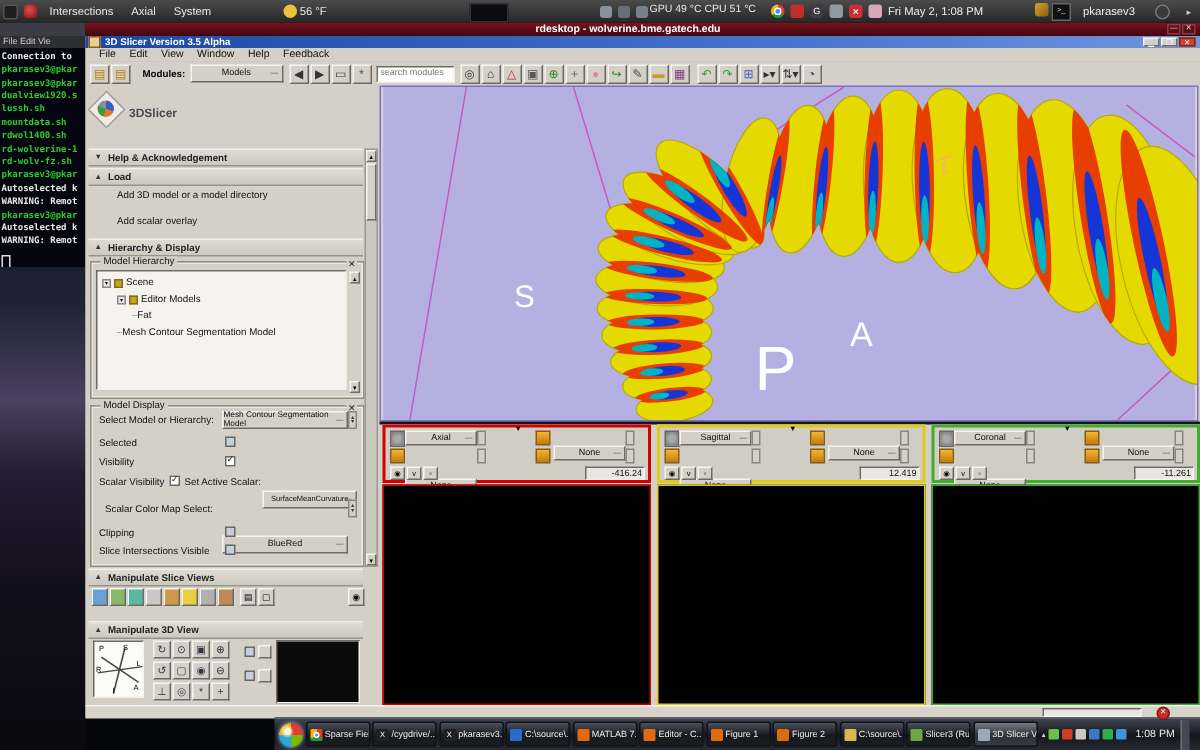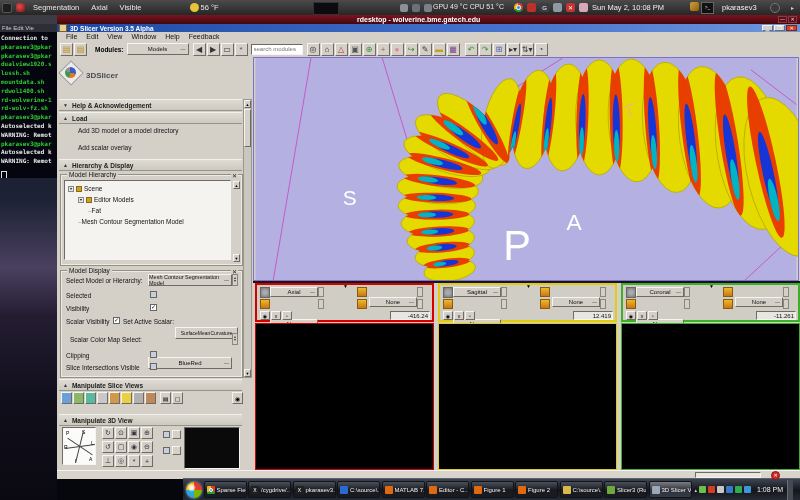--- a/index.html
+++ b/index.html
@@ -94,42 +94,42 @@
 
   
   <div class="abs wallpaper"></div>
   <div class="abs" style="left:57px;top:478px;width:126px;height:22px;background:#06070c;"></div>
 
   
   <div id="gnome-panel" class="abs">
     <span class="picon" style="background:#1e1e1e;border:1px solid #555;width:8px;height:8px;"></span>
     <span class="picon" style="background:radial-gradient(circle at 40% 40%,#e05050,#7a1010);"></span>
     <nav id="gnome-menus" class="row">
-        <span class="gmenu">Segmentation</span>
+        <span class="gmenu">Intersections</span>
         <span class="gmenu">Axial</span>
-        <span class="gmenu">Visible</span>
+        <span class="gmenu">System</span>
       </nav>
     <span class="picon" style="margin-left: 42px; border-radius: 50%; background: rgb(232, 196, 58);" id="bell-icon"></span>
     <span class="f75">56 °F</span>
     <span class="abs" style="left:313px;top:2px;width:24px;height:11px;background:#0c0c10;border:1px solid #333;"></span>
     <div class="row" style="position:absolute;left:398px;" id="gnome-status-icons">
         <span class="picon" style="background: rgb(138, 144, 152); width: 8px; height: 8px;"></span>
         <span class="picon" style="background: rgb(106, 112, 120); width: 8px; height: 8px;"></span>
         <span class="picon" style="background: rgb(122, 128, 136); width: 8px; height: 8px;"></span>
       </div>
     <span class="abs f7" style="left:433px;top:3px;color:#e8e8e8;">GPU 49 °C CPU 51 °C</span>
     <div class="row" style="position:absolute;left:512px;" id="gnome-tray-icons">
         <span class="picon chrome"></span>
         <span class="picon ctr" style="background: rgb(192, 48, 40); font-size: 6px; color: rgb(255, 255, 255); display: inline-flex;"></span>
         <span class="picon ctr" style="background: rgb(60, 60, 68); font-size: 6px; color: rgb(255, 255, 255); display: inline-flex;">G</span>
         <span class="picon ctr" style="background: rgb(144, 152, 160); font-size: 6px; color: rgb(255, 255, 255); display: inline-flex;"></span>
         <span class="picon ctr" style="background: rgb(200, 50, 50); font-size: 6px; color: rgb(255, 255, 255); display: inline-flex;">✕</span>
         <span class="picon ctr" style="background: rgb(216, 168, 184); font-size: 6px; color: rgb(255, 255, 255); display: inline-flex;"></span>
       </div>
-    <span class="abs f75" style="left:592px;top:3px;color:#f0f0f0;">Sun May 2,  10:08 PM</span>
+    <span class="abs f75" style="left:592px;top:3px;color:#f0f0f0;">Fri May 2,  1:08 PM</span>
     <span class="abs picon" style="left:688px;top:2px;background:linear-gradient(135deg,#d8a030,#8a6010);"></span>
     <span class="abs" style="left:701px;top:2px;width:11px;height:10px;background:#111;border:1px solid #666;color:#ddd;font-size:5px;line-height:9px;text-align:center;">&gt;_</span>
     <span class="abs f75" style="left:722px;top:3px;color:#f0f0f0;">pkarasev3</span>
     <span class="abs" style="left:770px;top:3px;width:8px;height:8px;border-radius:50%;background:#3a3a3a;border:1px solid #777;"></span>
     <span class="abs" style="left:791px;top:4px;color:#ccc;font-size:6px;">▸</span>
   </div>
 
   
   <div class="abs" style="left:0;top:15px;width:57px;height:9px;background:#3c3c44;z-index:3;"></div>
   <div id="term-menubar" class="abs">File  Edit  Vie</div>

